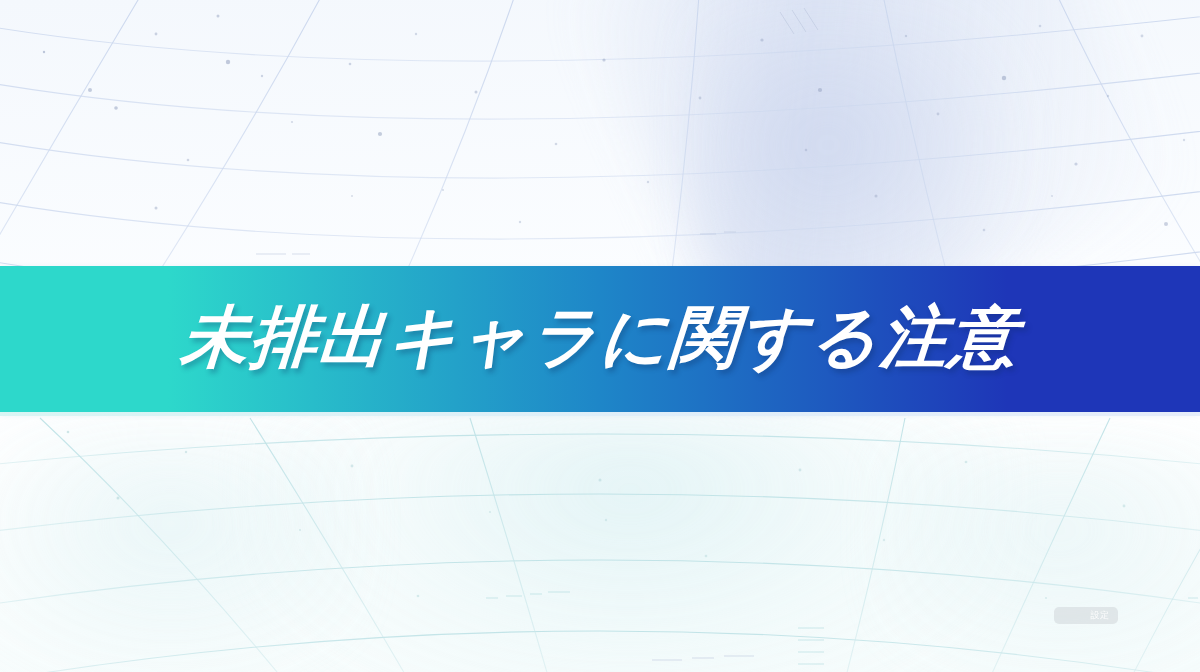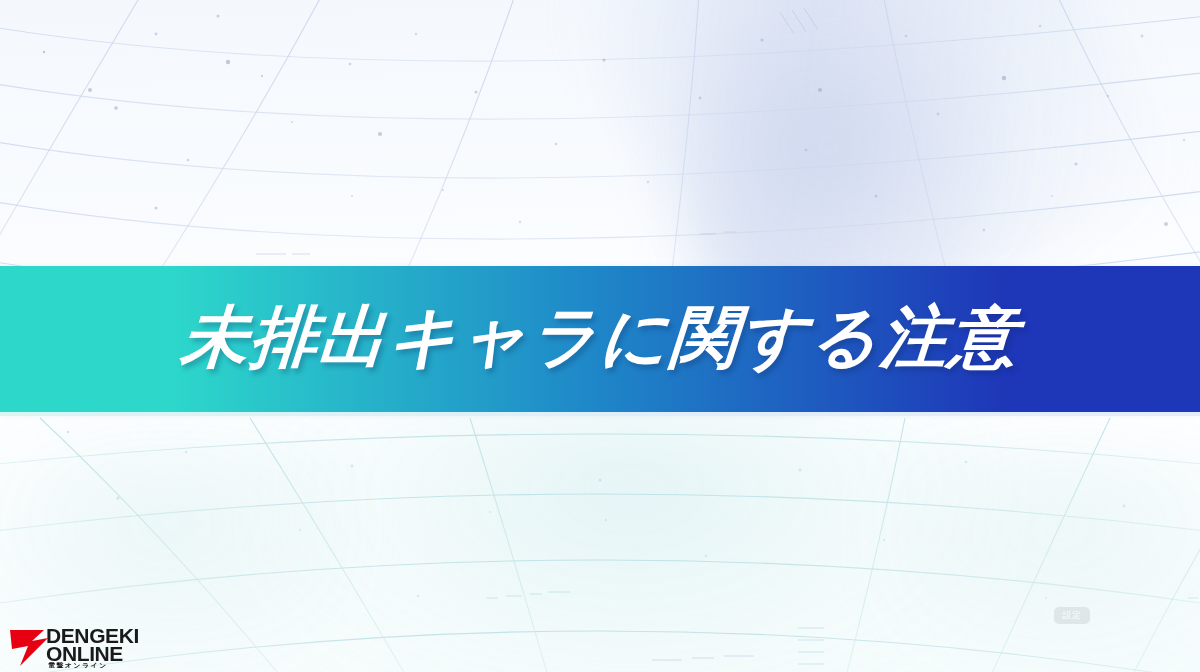--- a/index.html
+++ b/index.html
@@ -115,20 +115,21 @@
     position: absolute;
     left: 1054px;
     top: 607px;
     width: 36px;
     height: 17px;
     border-radius: 5px;
     background: rgba(181,186,192,.30);
     display: flex;
     align-items: center;
     justify-content: center;
+    padding-left: 28px;
   }
   .corner-badge span {
     font-size: 9px;
     color: rgba(255,255,255,.92);
     font-family: "DejaVu Sans", "Liberation Sans", sans-serif;
     letter-spacing: .5px;
     line-height: 1;
   }
 </style>
 </head>
@@ -259,30 +260,18 @@
         <path d="M1294,132 l22,0"></path>
       </g>
     </svg>
   </div>
 
   <div class="title-banner" id="title-banner" style="background: linear-gradient(90deg, rgb(45, 216, 203) 0%, rgb(45, 216, 203) 14%, rgb(30, 134, 200) 50%, rgb(30, 54, 184) 84%, rgb(30, 54, 184) 100%);">
     <div class="title-text">未排出キャラに関する注意</div>
   </div>
   <div class="banner-underline"></div>
 
-  <div class="logo">
-    <svg viewBox="0 0 142 52" width="142" height="52">
-
-      <path d="M2,14 L36,14 L24,25 L40,22 L12,50 L20,30 L4,33 Z" fill="#e60012"></path>
-
-      <text x="38" y="27" font-family="'Liberation Sans', sans-serif" font-size="21" font-weight="bold" letter-spacing="-0.4" fill="#1a1a1a">DENGEKI</text>
-
-      <text x="38" y="45" font-family="'Liberation Sans', sans-serif" font-size="21" font-weight="bold" letter-spacing="-0.4" fill="#1a1a1a">ONLINE</text>
-
-      <text x="40" y="52" font-family="'DejaVu Sans', sans-serif" font-size="7" font-weight="bold" letter-spacing="1.4" fill="#1a1a1a">電撃オンライン</text>
-    </svg>
-  </div>
 
   <div class="corner-badge">
     <span>設定</span>
   </div>
 
 </div>
 
 </body></html>

